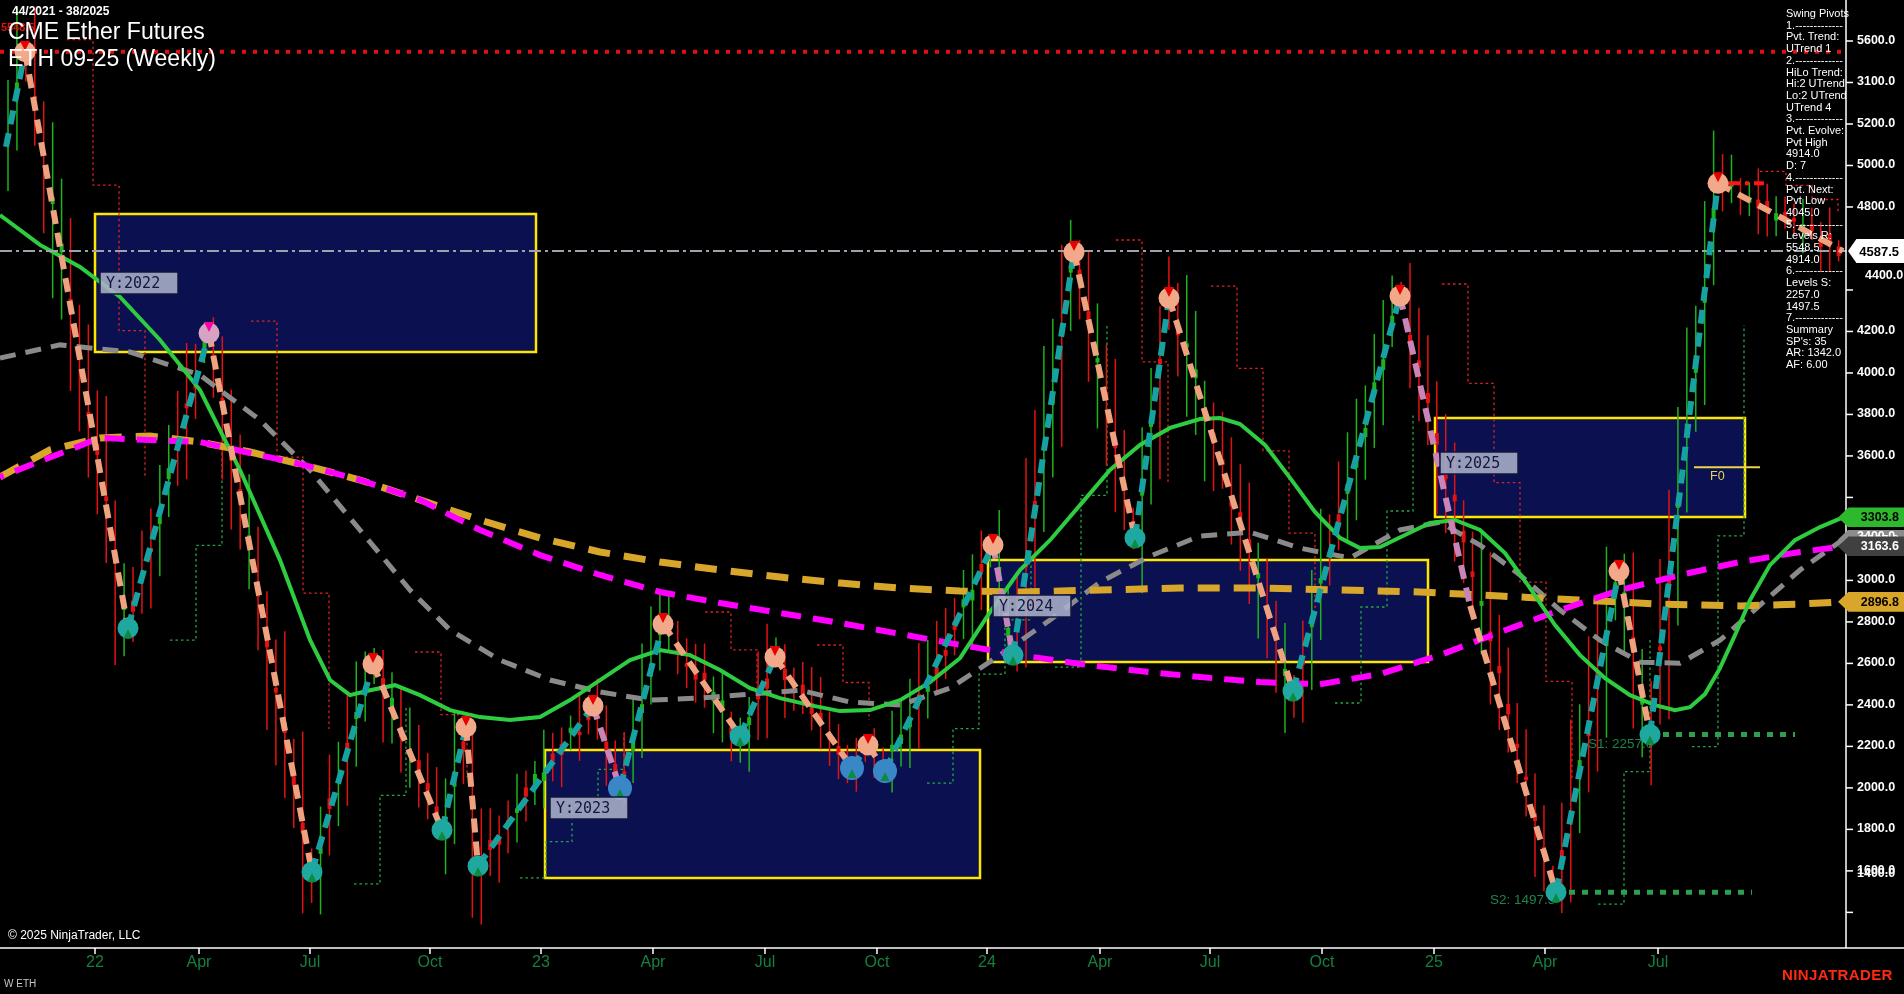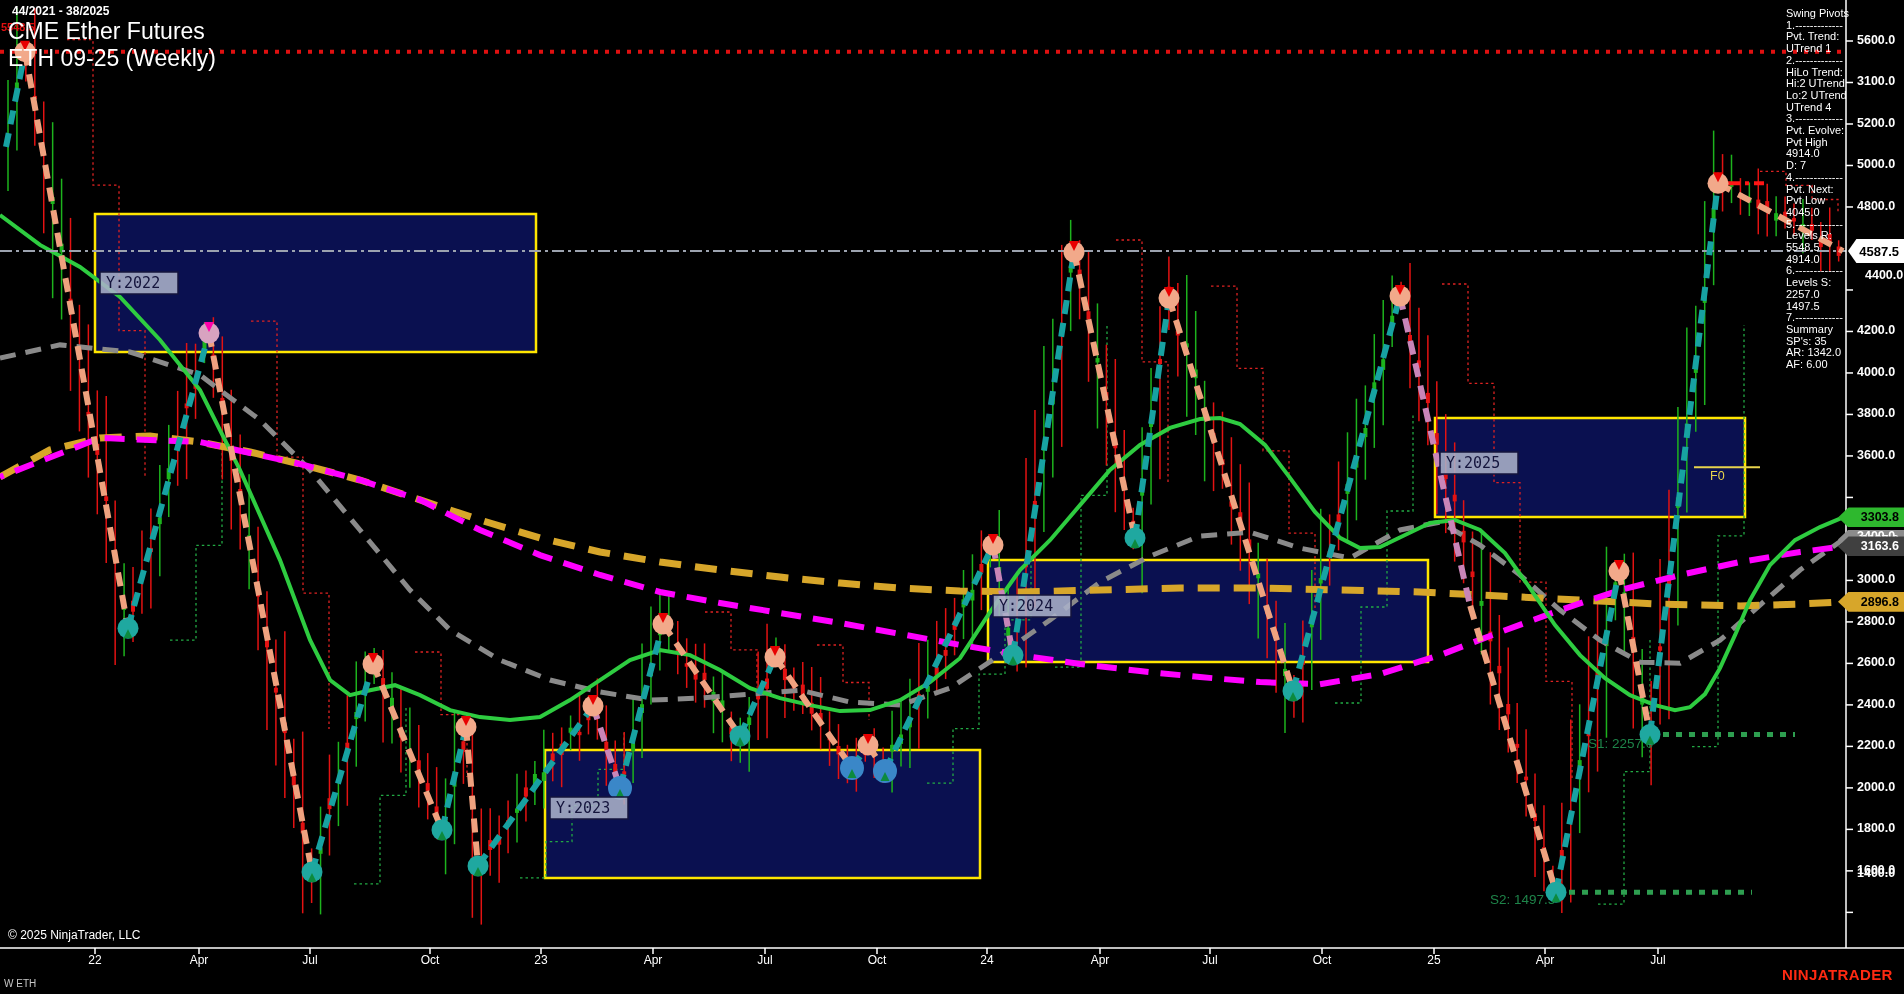--- a/index.html
+++ b/index.html
@@ -4,21 +4,21 @@
 <style>
   html,body{margin:0;padding:0;background:#000;}
   body{width:1904px;height:994px;position:relative;overflow:hidden;
        font-family:"Liberation Sans",sans-serif;}
   #chart-svg{position:absolute;left:0;top:0;z-index:1;}
   .hdr{position:absolute;left:8px;top:4px;z-index:10;}
   .title-range{font-size:12px;font-weight:bold;color:#fff;margin-left:4px;}
   .title-main,.title-sub{font-size:23px;color:#fff;line-height:27px;}
   .r-label{position:absolute;left:1px;top:21px;color:#e01010;font-size:11px;font-weight:bold;z-index:5;}
   .price-label{position:absolute;left:1857px;color:#fff;font-size:12.5px;font-weight:600;z-index:4;}
-  .month-label{position:absolute;top:953px;color:#ffffff;font-size:12px;transform:translateX(-50%);z-index:4;}
+  .month-label{position:absolute;top:953px;color:#15803d;font-size:16px;transform:translateX(-50%);z-index:4;}
   .tag{position:absolute;left:1838px;width:66px;height:20px;box-sizing:border-box;
        display:flex;align-items:center;justify-content:flex-end;padding-right:5px;
        font-size:12.5px;font-weight:700;
        clip-path:polygon(0 50%,16% 0,100% 0,100% 100%,16% 100%);}
   .cur-tag{position:absolute;left:1848px;width:56px;height:24px;box-sizing:border-box;z-index:8;
        background:#fff;color:#000;display:flex;align-items:center;justify-content:flex-end;
        padding-right:5px;font-size:13px;font-weight:700;
        clip-path:polygon(0 50%,15% 0,100% 0,100% 100%,15% 100%);}
   .info-panel{position:absolute;left:1786px;top:8px;width:62px;z-index:6;}
   .info-line{color:#fff;font-size:11px;line-height:11.7px;white-space:pre;}

